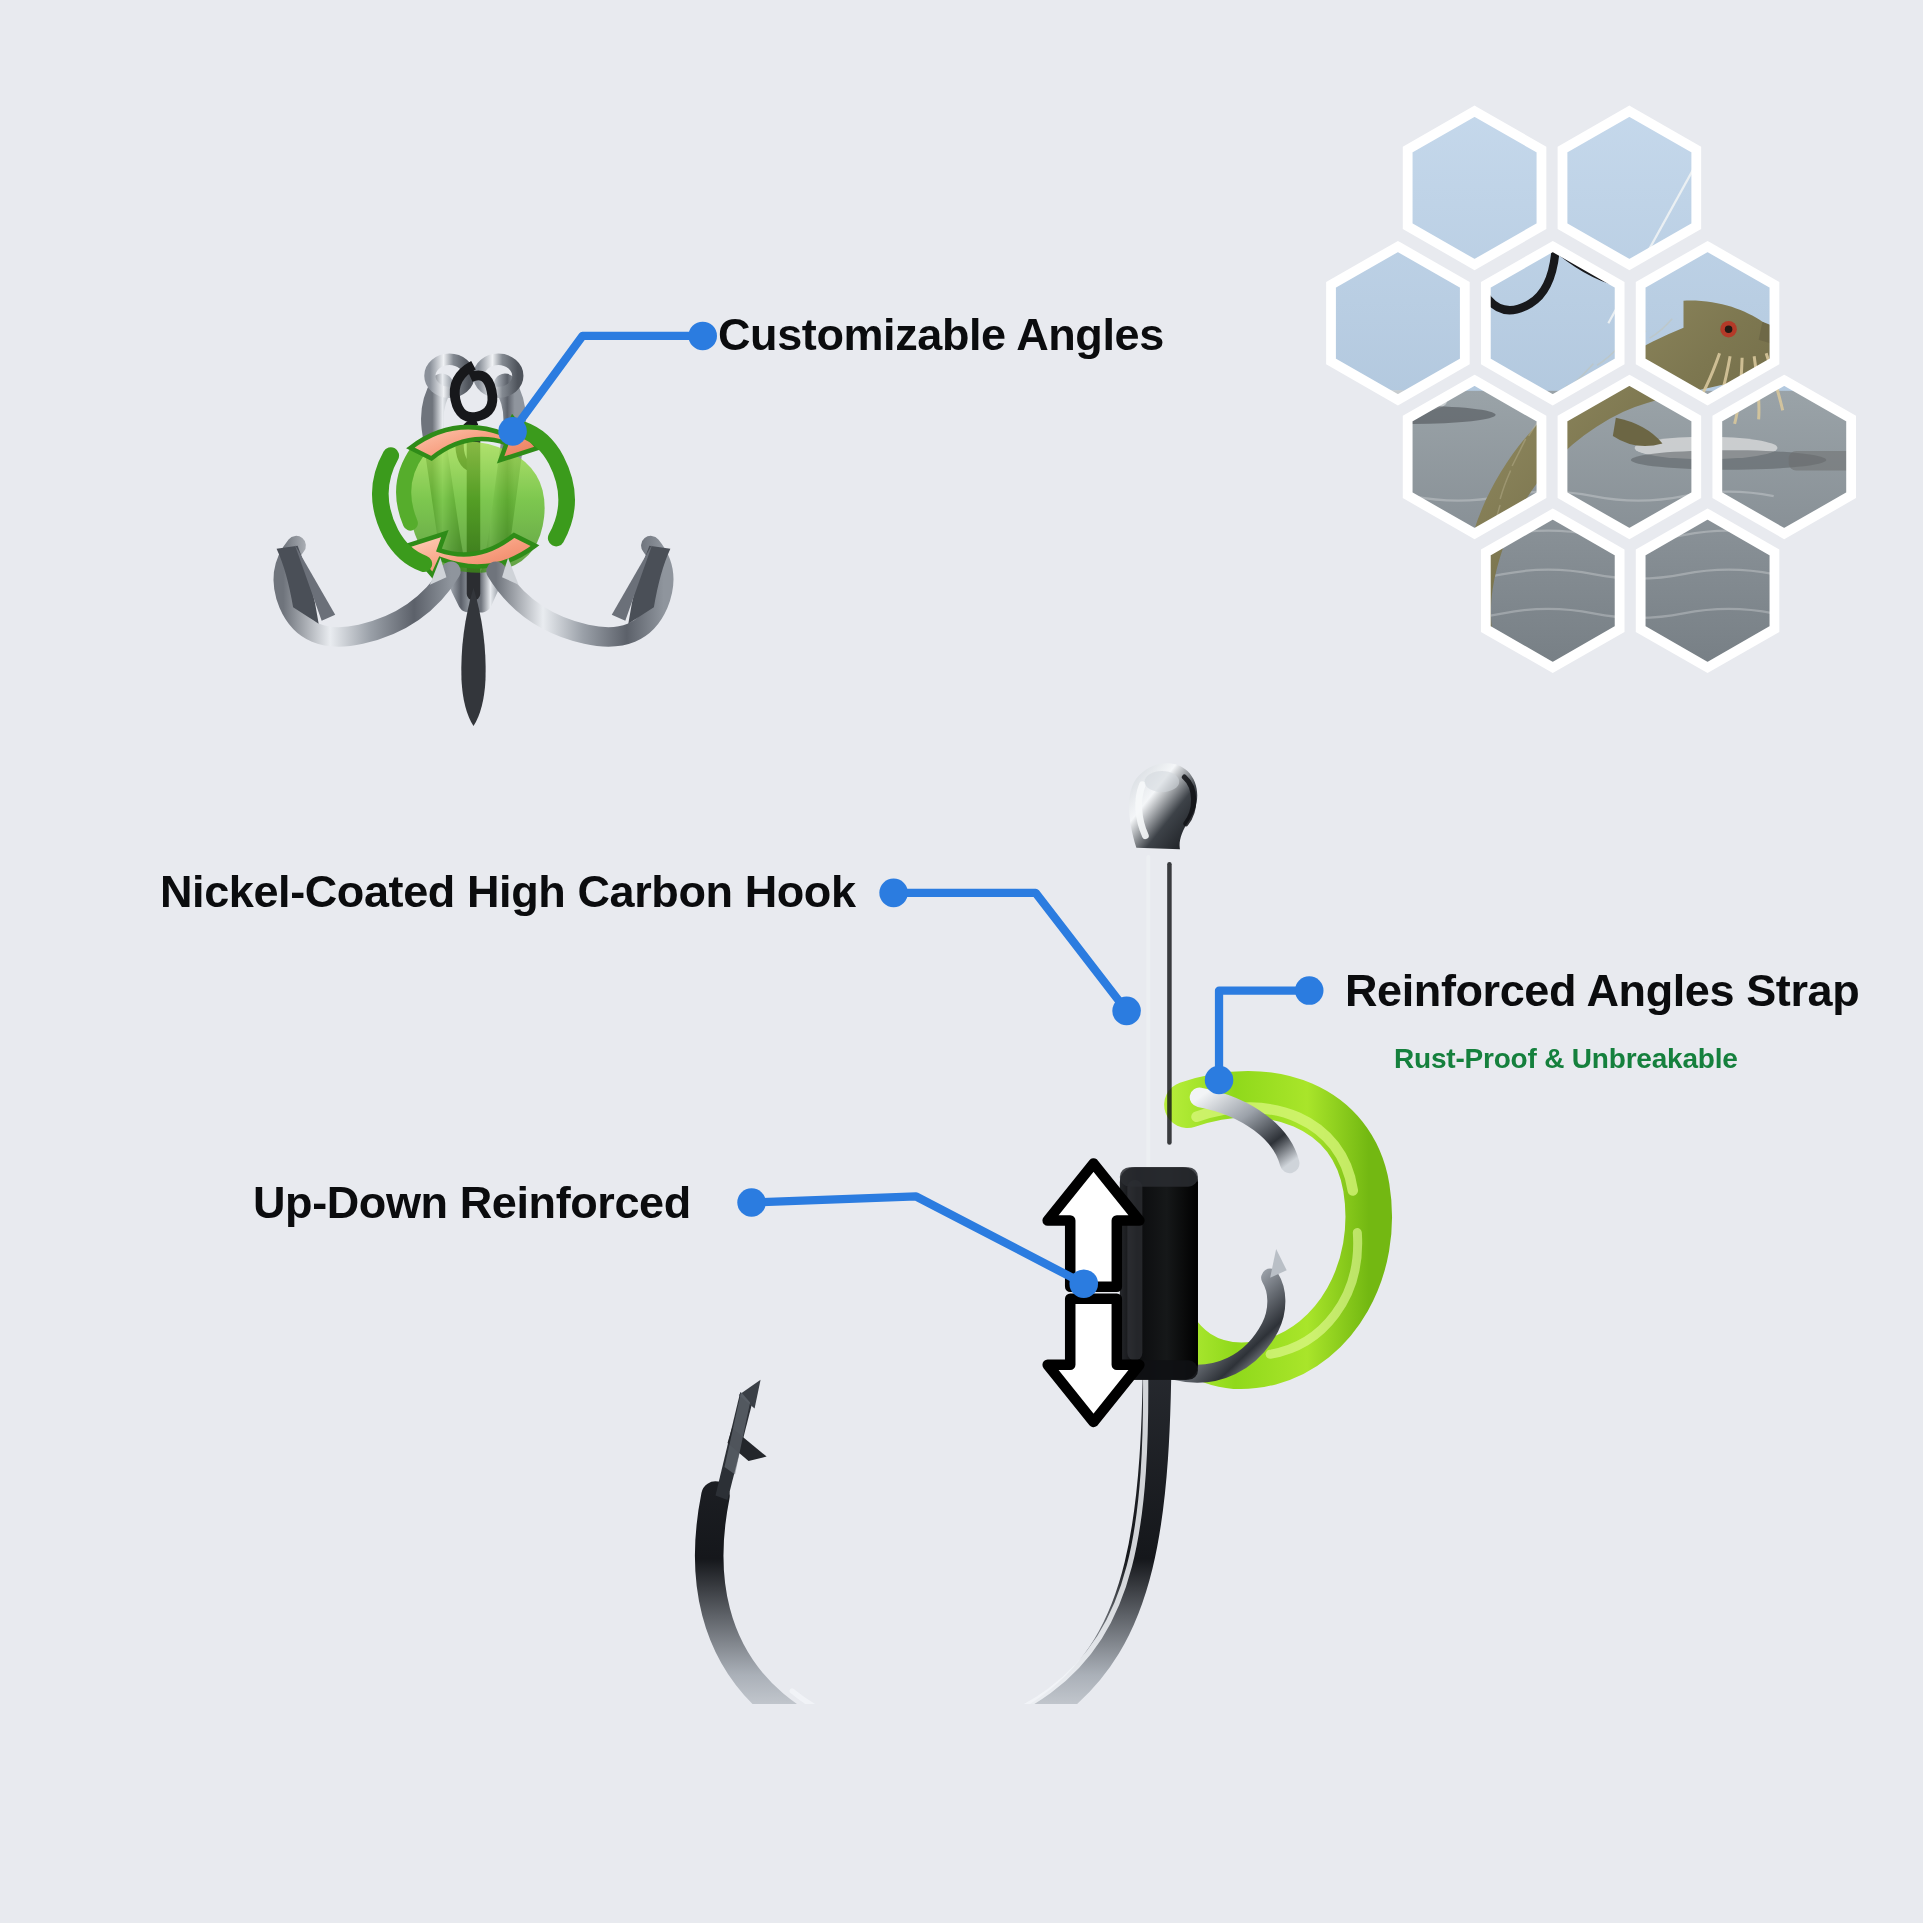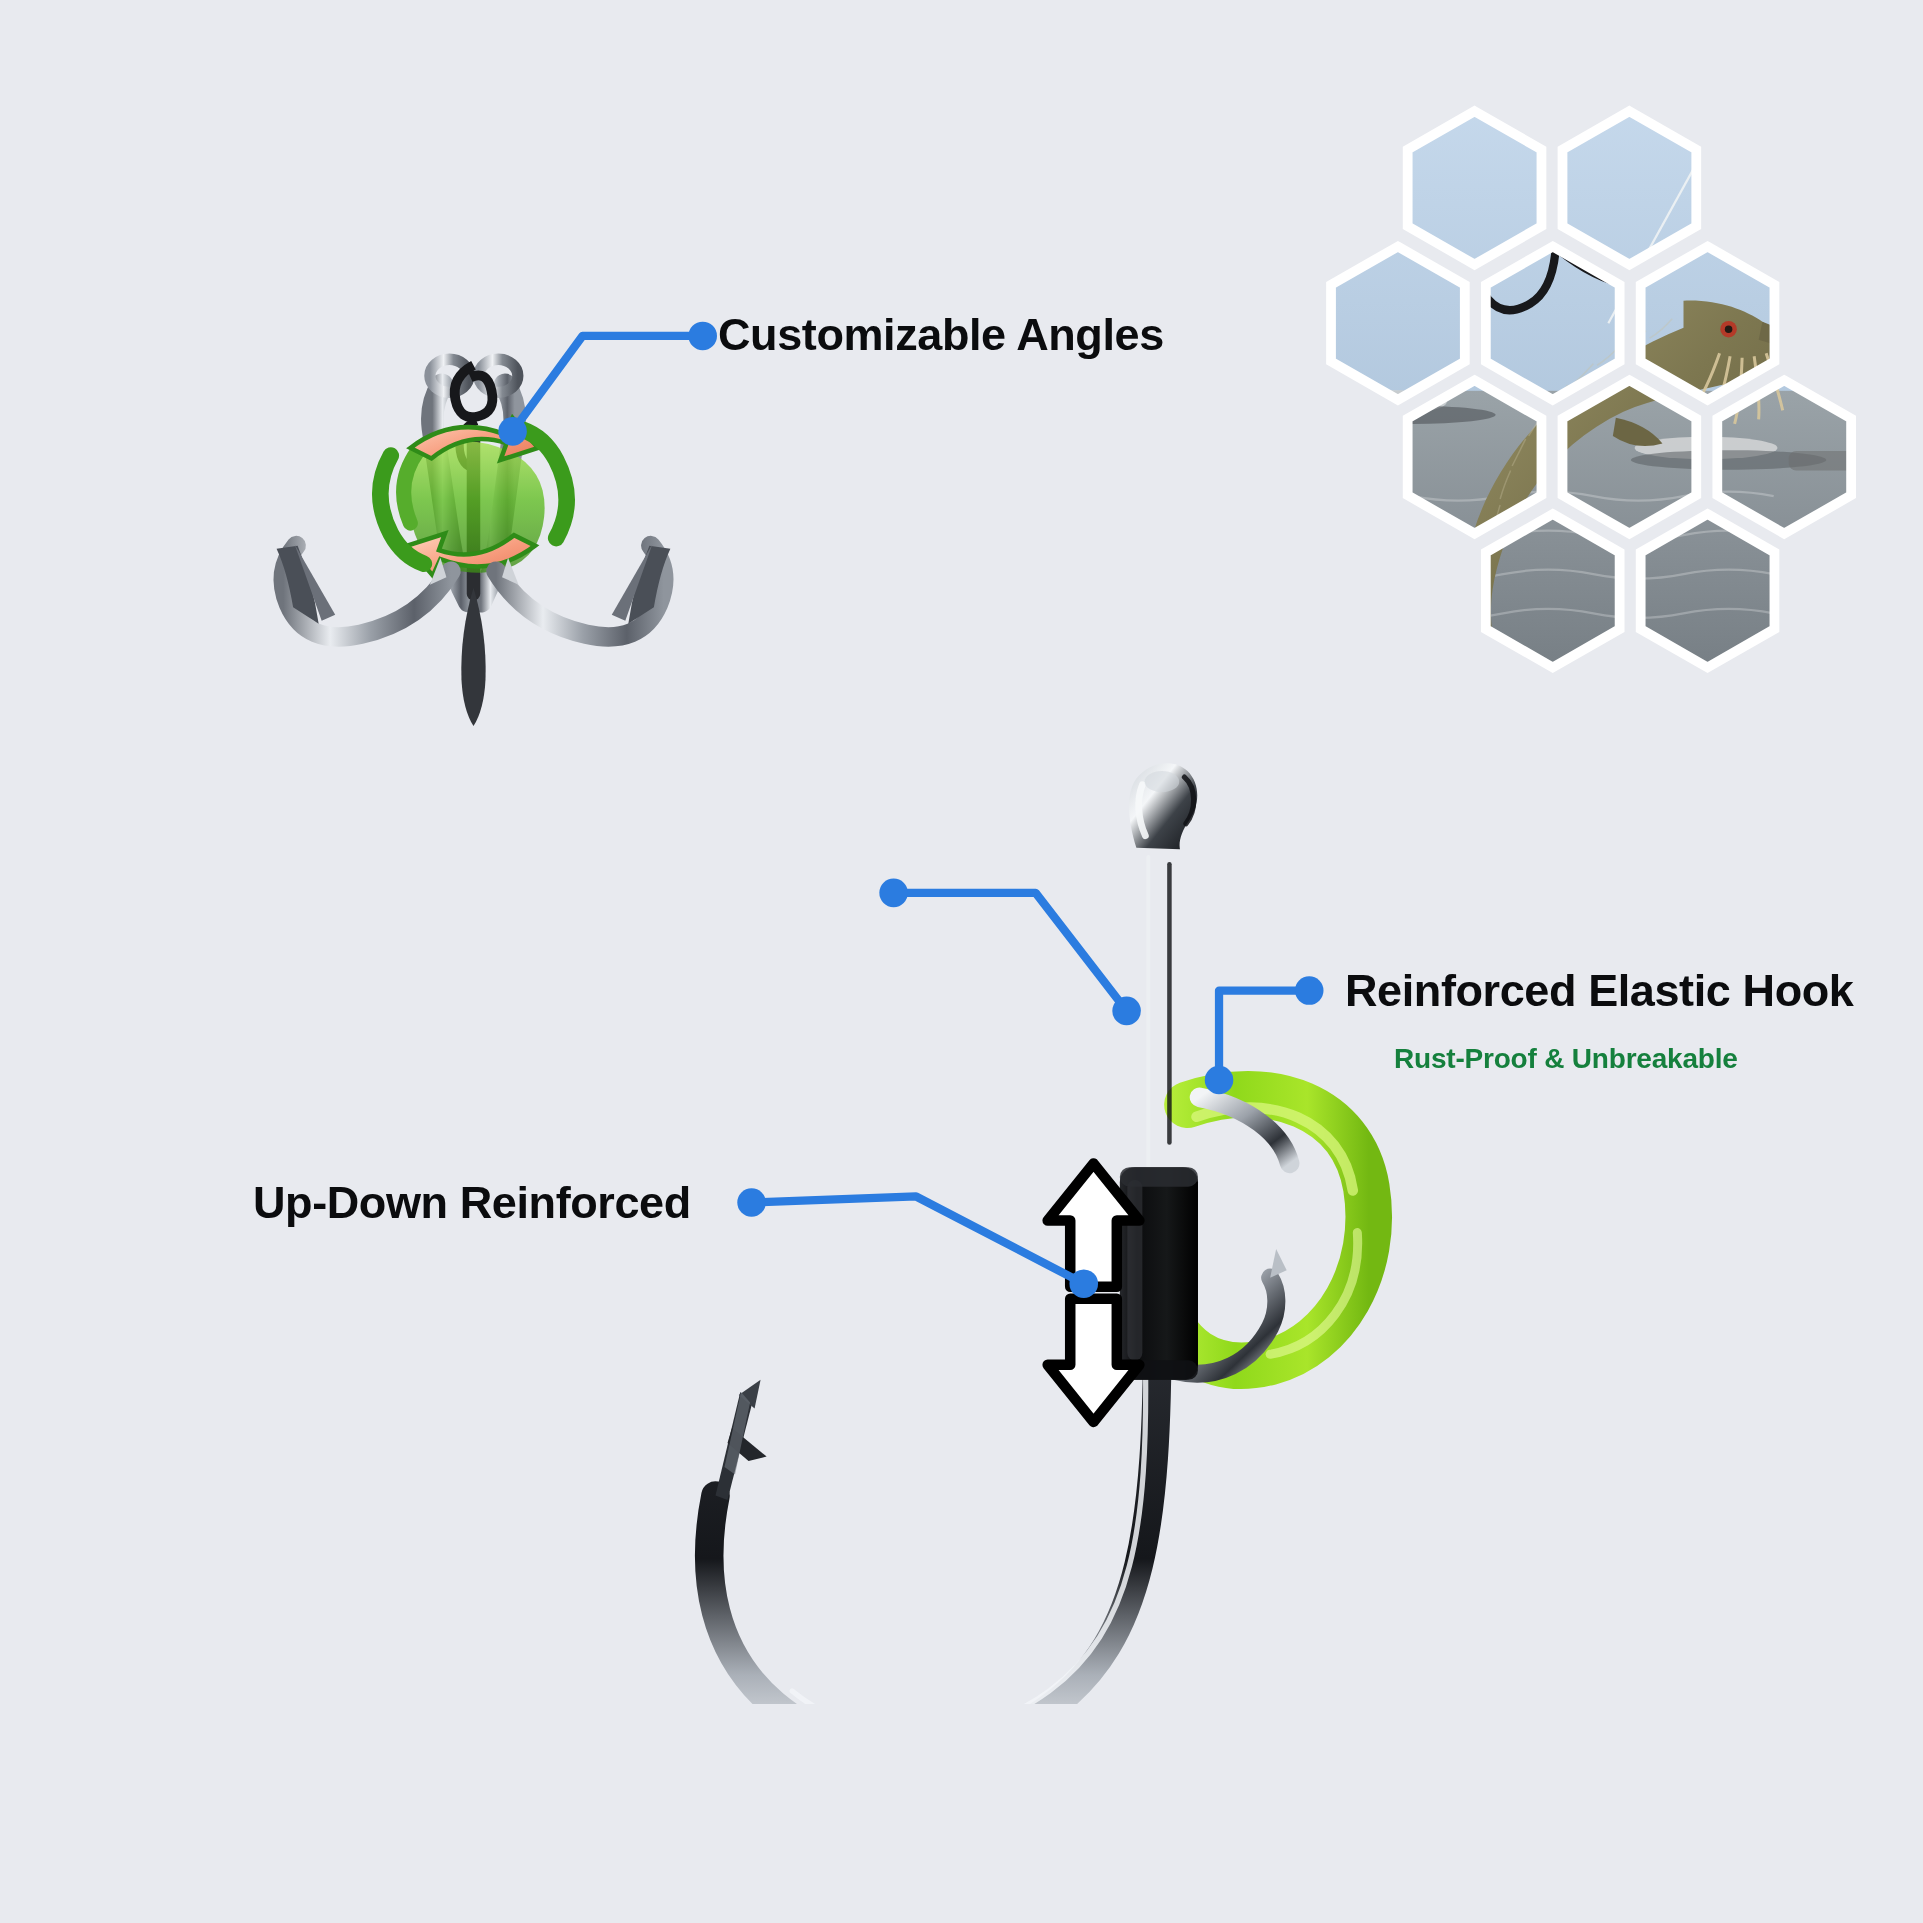--- a/index.html
+++ b/index.html
@@ -334,21 +334,22 @@
       <circle cx="1499" cy="1345" r="19"></circle>
       <circle cx="1742" cy="1318" r="19"></circle>
       <circle cx="1622" cy="1437" r="19"></circle>
       <circle cx="1000" cy="1600" r="19"></circle>
       <circle cx="1442" cy="1708" r="19"></circle>
     </g>
   </svg>
 
   <div class="label big" style="left:718px;  top:312px;">Customizable Angles</div>
 
-
-  <div class="label big" style="left:1345px; top:968px;">Reinforced Elastic Hook</div>
+  <div class="label big" style="left:160px;  top:869px;">Nickel-Coated High Carbon Hook</div>
+
+  <div class="label big" style="left:1345px; top:968px;">Reinforced Angles Strap</div>
 
   <div class="sublabel" style="left:1394px; top:1045px;">Rust-Proof &amp; Unbreakable</div>
 
   <div class="label big" style="left:253px;  top:1180px;">Up-Down Reinforced</div>
 
 </div>
 
 
 </body></html>

